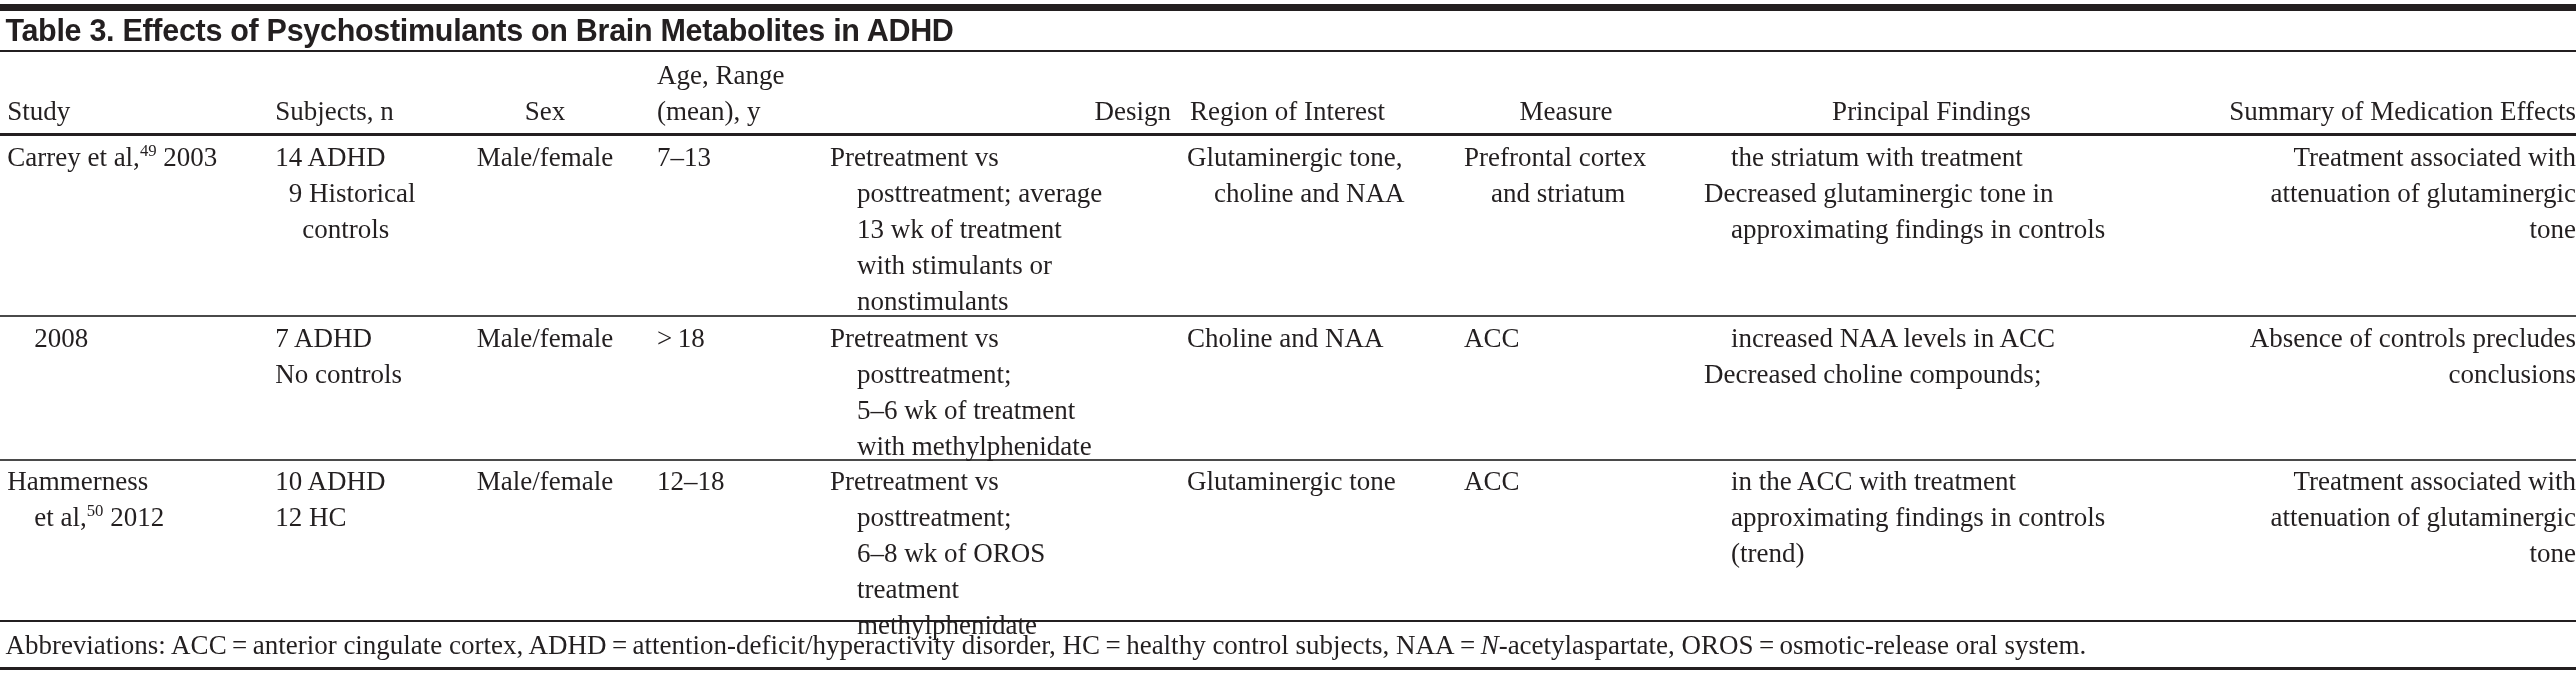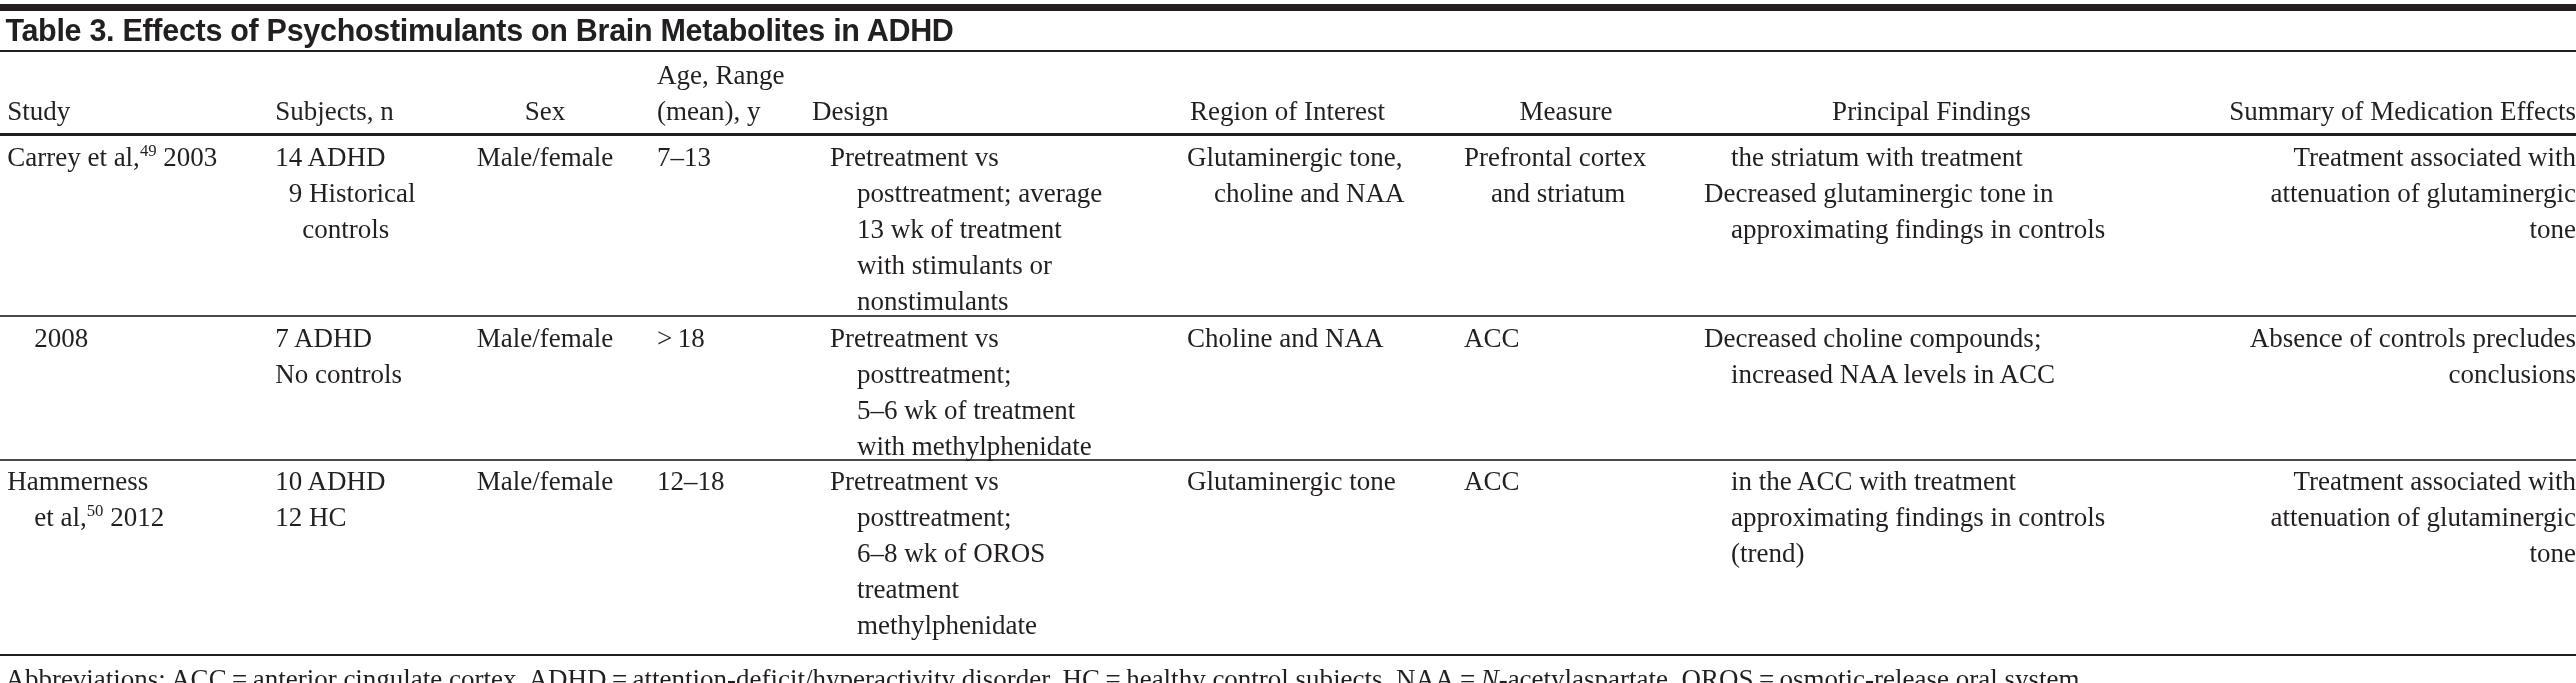--- a/index.html
+++ b/index.html
@@ -24,37 +24,37 @@
     font-weight:bold; font-size:30.5px; letter-spacing:-0.3px; color:#231f20;
   }
 
   .grid9 {
     display:grid;
     grid-template-columns:269px 184px 184px 175px 359px 274px 242px 489px 400px;
   }
   .thead { height:81px; align-items:end; padding-bottom:4.5px; }
   .hcell { white-space:pre; }
   .trow  { align-items:start; }
-  .r0 { height:179px; } .r1 { height:142px; } .r2 { height:193px; }
+  .r0 { height:179px; } .r1 { height:142px; } .r2 { height:159px; }
   .cell { padding-top:2.7px; white-space:pre; }
   .line { white-space:pre; }
 
   
   .col-study    { padding-left:7.2px;  text-align:left; }
   .col-subjects { padding-left:6.3px;  text-align:left; }
   .col-sex      { text-align:center; }
   .col-age      { padding-left:20px; text-align:left; }
   .col-design   { padding-left:18px; text-align:left; }
   .col-measure  { padding-left:16px; text-align:left; }
   .col-region   { padding-left:19px; text-align:left; }
   .col-findings { padding-left:17px; text-align:left; }
   .col-summary  { padding-left:17px; text-align:right; }
   
   .thead .col-sex      { text-align:center; padding-left:0; }
-  .thead .col-design   { text-align:left; padding-left:0; }
+  .thead .col-design   { text-align:right; padding-left:0; }
   .thead .col-measure  { text-align:center; padding-left:0; }
   .thead .col-findings { text-align:center; padding-left:0; }
 
   sup { font-size:0.62em; line-height:0; vertical-align:super; }
 
   .footnote {
     height:45px; display:flex; align-items:center; padding-left:5.4px;
     white-space:pre;
   }
 </style>
@@ -93,21 +93,21 @@
       </div>
       <div class="row-divider"></div>
       <div class="grid9 trow r1">
         <div class="cell col-study"><div class="line"> 2008</div></div>
         <div class="cell col-subjects"><div class="line">7 ADHD</div><div class="line">No controls</div></div>
         <div class="cell col-sex"><div class="line">Male/female</div></div>
         <div class="cell col-age"><div class="line">&gt; 18</div></div>
         <div class="cell col-design"><div class="line">Pretreatment vs</div><div class="line"> posttreatment;</div><div class="line"> 5–6 wk of treatment</div><div class="line"> with methylphenidate</div></div>
         <div class="cell col-measure"><div class="line">Choline and NAA</div></div>
         <div class="cell col-region"><div class="line">ACC</div></div>
-        <div class="cell col-findings"><div class="line">Decreased choline compounds;</div><div class="line"> increased NAA levels in ACC</div></div>
+        <div class="cell col-findings"><div class="line"> increased NAA levels in ACC</div><div class="line">Decreased choline compounds;</div></div>
         <div class="cell col-summary"><div class="line">Absence of controls precludes</div><div class="line"> conclusions</div></div>
       </div>
       <div class="row-divider"></div>
       <div class="grid9 trow r2">
         <div class="cell col-study"><div class="line">Hammerness</div><div class="line"> et al,<sup>50</sup> 2012</div></div>
         <div class="cell col-subjects"><div class="line">10 ADHD</div><div class="line">12 HC</div></div>
         <div class="cell col-sex"><div class="line">Male/female</div></div>
         <div class="cell col-age"><div class="line">12–18</div></div>
         <div class="cell col-design"><div class="line">Pretreatment vs</div><div class="line"> posttreatment;</div><div class="line"> 6–8 wk of OROS</div><div class="line"> treatment</div><div class="line"> methylphenidate</div></div>
         <div class="cell col-measure"><div class="line">Glutaminergic tone</div></div>

